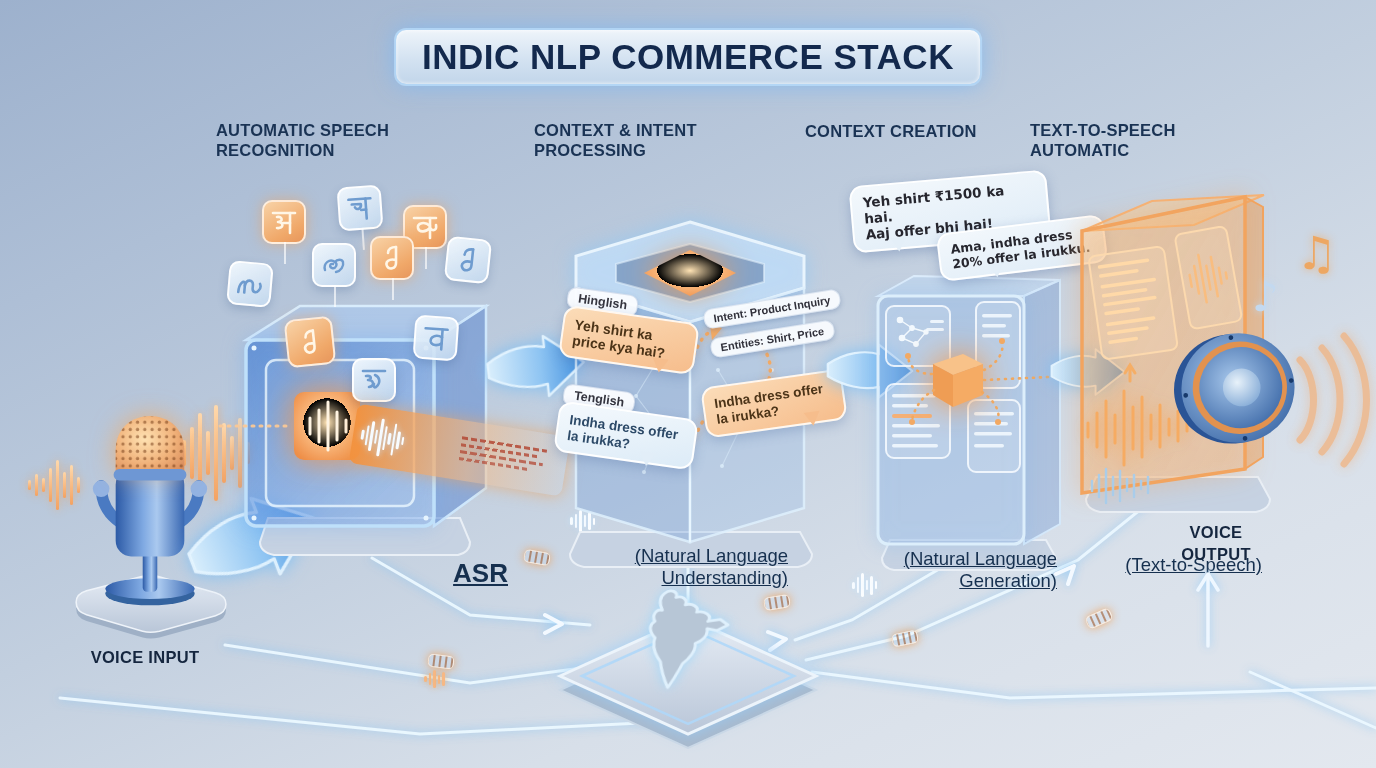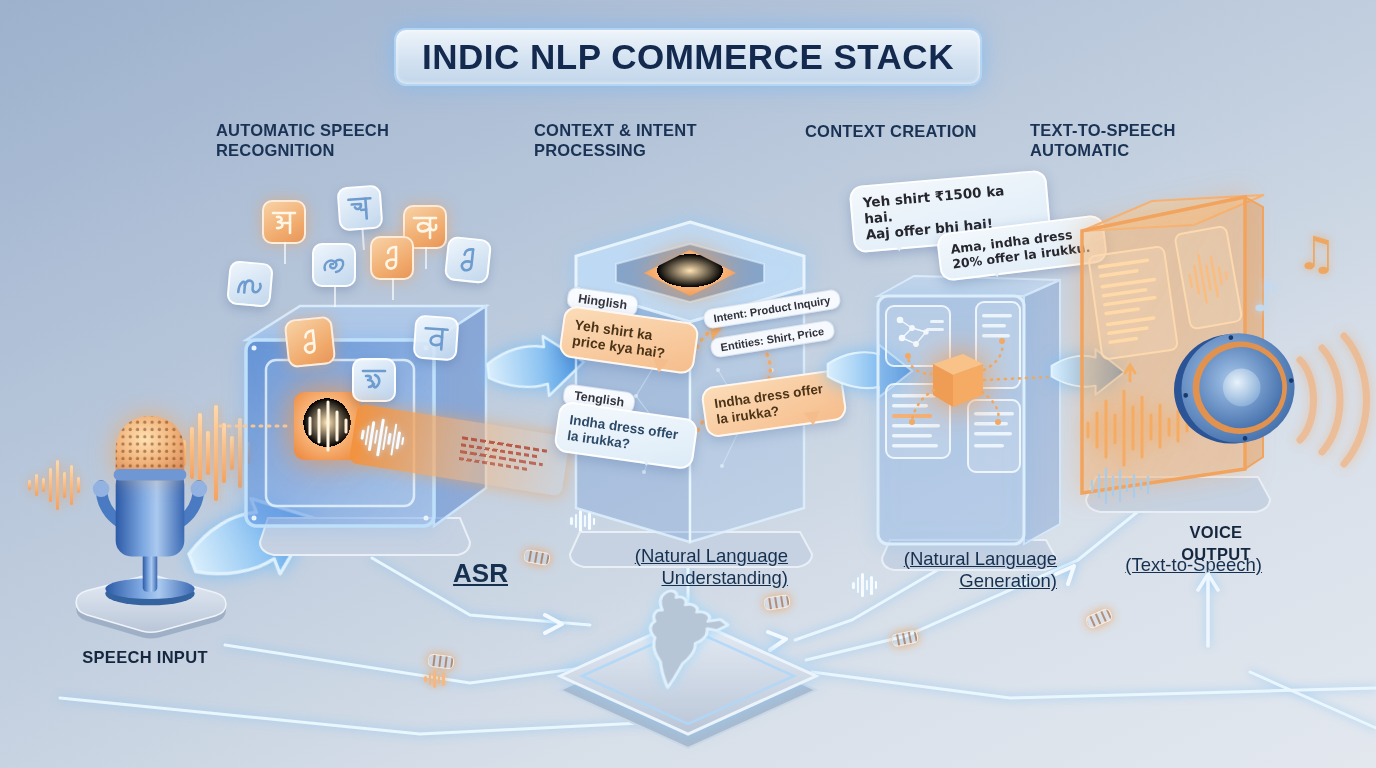--- a/index.html
+++ b/index.html
@@ -318,21 +318,21 @@
     <ellipse cx="85" cy="191" rx="43" ry="10" fill="url(#blueMetV)"></ellipse>
     <rect x="78" y="148" width="14" height="46" rx="4" fill="url(#blueMetV)"></rect>
     <path d="M38 92 C38 150 132 150 132 92" fill="none" stroke="#4a7ac2" stroke-width="11" stroke-linecap="round"></path>
     <circle cx="38" cy="95" r="8" fill="#93b3e2"></circle>
       <circle cx="132" cy="95" r="8" fill="#93b3e2"></circle>
     <rect x="52" y="76" width="66" height="84" rx="15" fill="url(#blueMetV)"></rect>
     <path d="M52 80 L52 58 C52 14 118 14 118 58 L118 80 Z" fill="url(#meshGrad)" style="filter:drop-shadow(0 0 12px rgba(245,170,95,.75));"></path>
     <path d="M52 80 L52 58 C52 14 118 14 118 58 L118 80 Z" fill="url(#meshDots)"></path>
     <rect x="50" y="76" width="70" height="11" rx="5.5" fill="#6e97d4"></rect>
   </svg>
-  <div id="lbl-voice-in" class="abs io-label">SPEECH INPUT</div>
+  <div id="lbl-voice-in" class="abs io-label">VOICE INPUT</div>
 
   <svg class="abs" style="left:178px;top:498px;transform:rotate(-21deg);filter:drop-shadow(0 0 9px rgba(120,190,245,.9));" width="150" height="86">
     <use href="#swoosh" width="150" height="86"></use>
   </svg>
 
   <svg class="abs" style="left:238px;top:300px;" width="252" height="272" viewBox="0 0 252 272">
     <path d="M30 218 L222 218 L232 242 Q232 252 220 255 L36 255 Q22 252 22 242 Z" fill="#c6d2e2" stroke="#e9eff6" stroke-width="2"></path>
     <path d="M8 40 L62 6 L248 6 L196 40 Z" fill="rgba(168,200,242,.55)" stroke="#d8ecfc" stroke-width="2.5"></path>
     <path d="M196 40 L248 6 L248 188 L196 226 Z" fill="rgba(86,132,208,.5)" stroke="#cfe7fb" stroke-width="2.5"></path>
     <rect x="8" y="40" width="188" height="186" rx="10" fill="url(#cubeBlue)" stroke="#bfe0fa" stroke-width="3.5" style="filter:drop-shadow(0 0 10px rgba(110,170,240,.6));"></rect>

